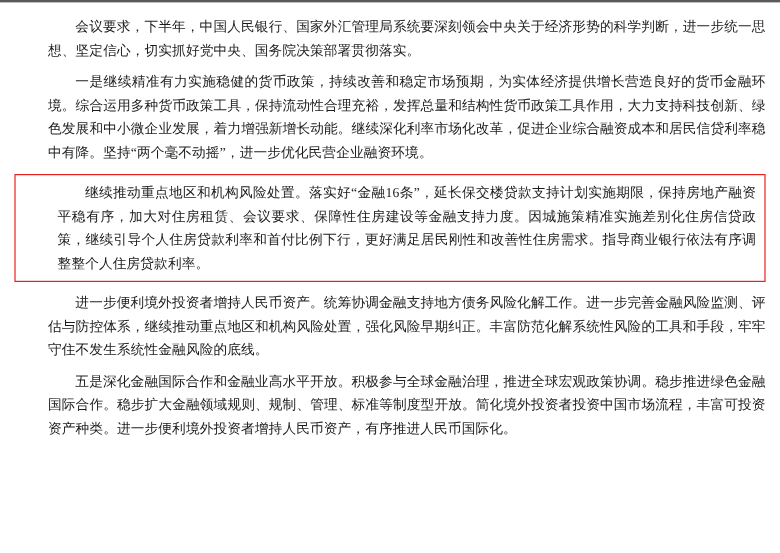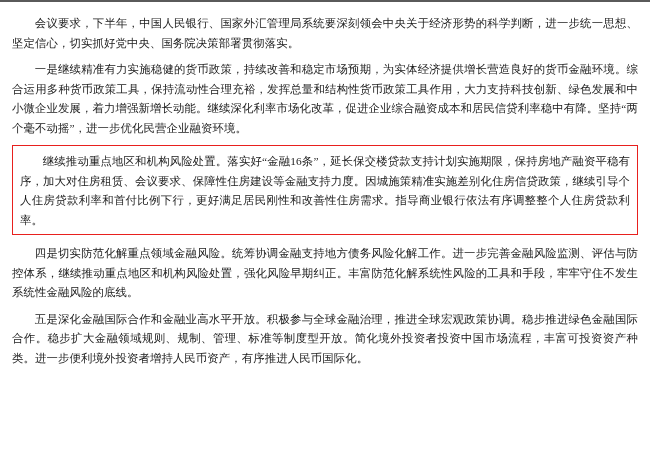--- a/index.html
+++ b/index.html
@@ -39,20 +39,21 @@
     font-size: 11.4px;
     line-height: 19.5px;
     text-align: justify;
     text-justify: inter-ideograph;
     text-indent: 0;
     letter-spacing: 0.1px;
     word-break: break-all;
   }
   p.para.indent {
     text-indent: 2em;
+    margin-left: 28px;
   }
   .highlight-block {
     position: relative;
     border: 1.4px solid #e8201e;
     padding: 6px 7px 4px 7px;
     margin: 6px 0 9px 0;
     box-sizing: border-box;
   }
   .highlight-block p.para {
     margin-bottom: 0;
@@ -77,21 +78,21 @@
     </p>
 
 
     <div class="highlight-block">
       <p class="para indent">
         <span class="bold-lead">继续推动重点地区和机构风险处置。</span><span>落实好“金融16条”，延长保交楼贷款支持计划实施期限，保持房地产融资平稳有序，加大对住房租赁、会议要求、保障性住房建设等金融支持力度。因城施策精准实施差别化住房信贷政策，继续引导个人住房贷款利率和首付比例下行，更好满足居民刚性和改善性住房需求。指导商业银行依法有序调整整个人住房贷款利率。</span>
       </p>
     </div>
 
     <p class="para indent">
-      <span class="bold-lead">四是切实防范化解重点领域金融风险。</span><span>统筹协调金融支持地方债务风险化解工作。进一步完善金融风险监测、评估与防控体系，继续推动重点地区和机构风险处置，强化风险早期纠正。丰富防范化解系统性风险的工具和手段，牢牢守住不发生系统性金融风险的底线。</span>
+      <span class="bold-lead">进一步便利境外投资者增持人民币资产。</span><span>统筹协调金融支持地方债务风险化解工作。进一步完善金融风险监测、评估与防控体系，继续推动重点地区和机构风险处置，强化风险早期纠正。丰富防范化解系统性风险的工具和手段，牢牢守住不发生系统性金融风险的底线。</span>
     </p>
 
     <p class="para indent">
       <span class="bold-lead">五是深化金融国际合作和金融业高水平开放。</span><span>积极参与全球金融治理，推进全球宏观政策协调。稳步推进绿色金融国际合作。稳步扩大金融领域规则、规制、管理、标准等制度型开放。简化境外投资者投资中国市场流程，丰富可投资资产种类。进一步便利境外投资者增持人民币资产，有序推进人民币国际化。</span>
     </p>
 
   </div>
 </div>
 
 </body></html>

